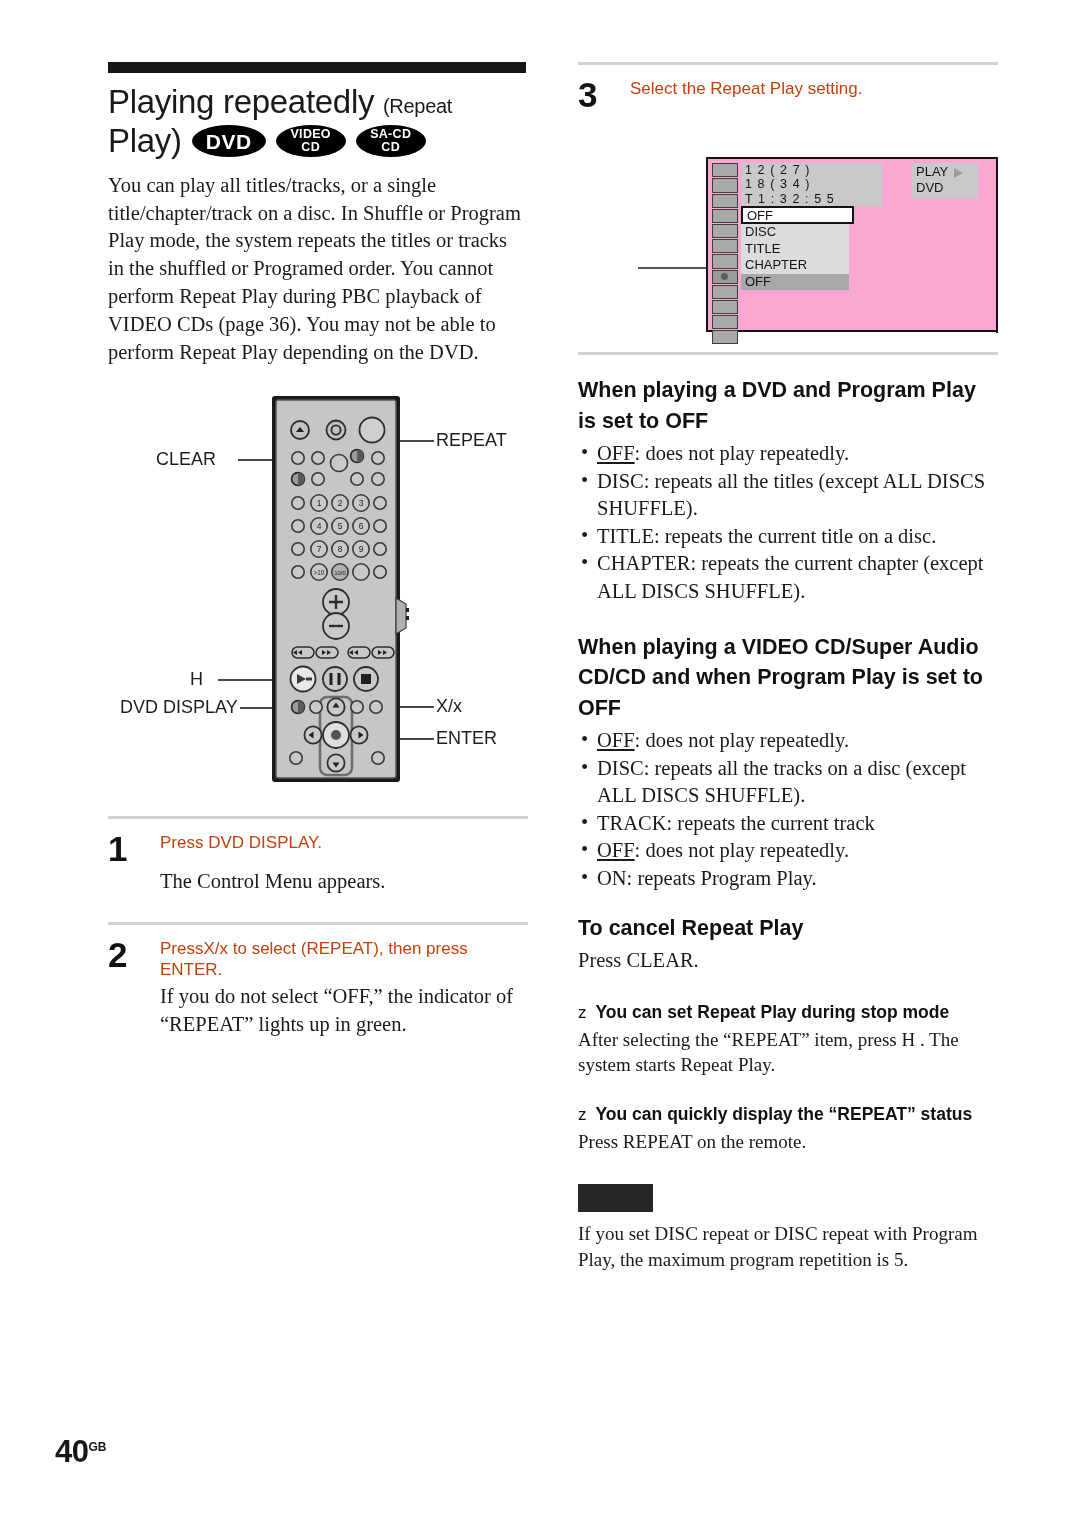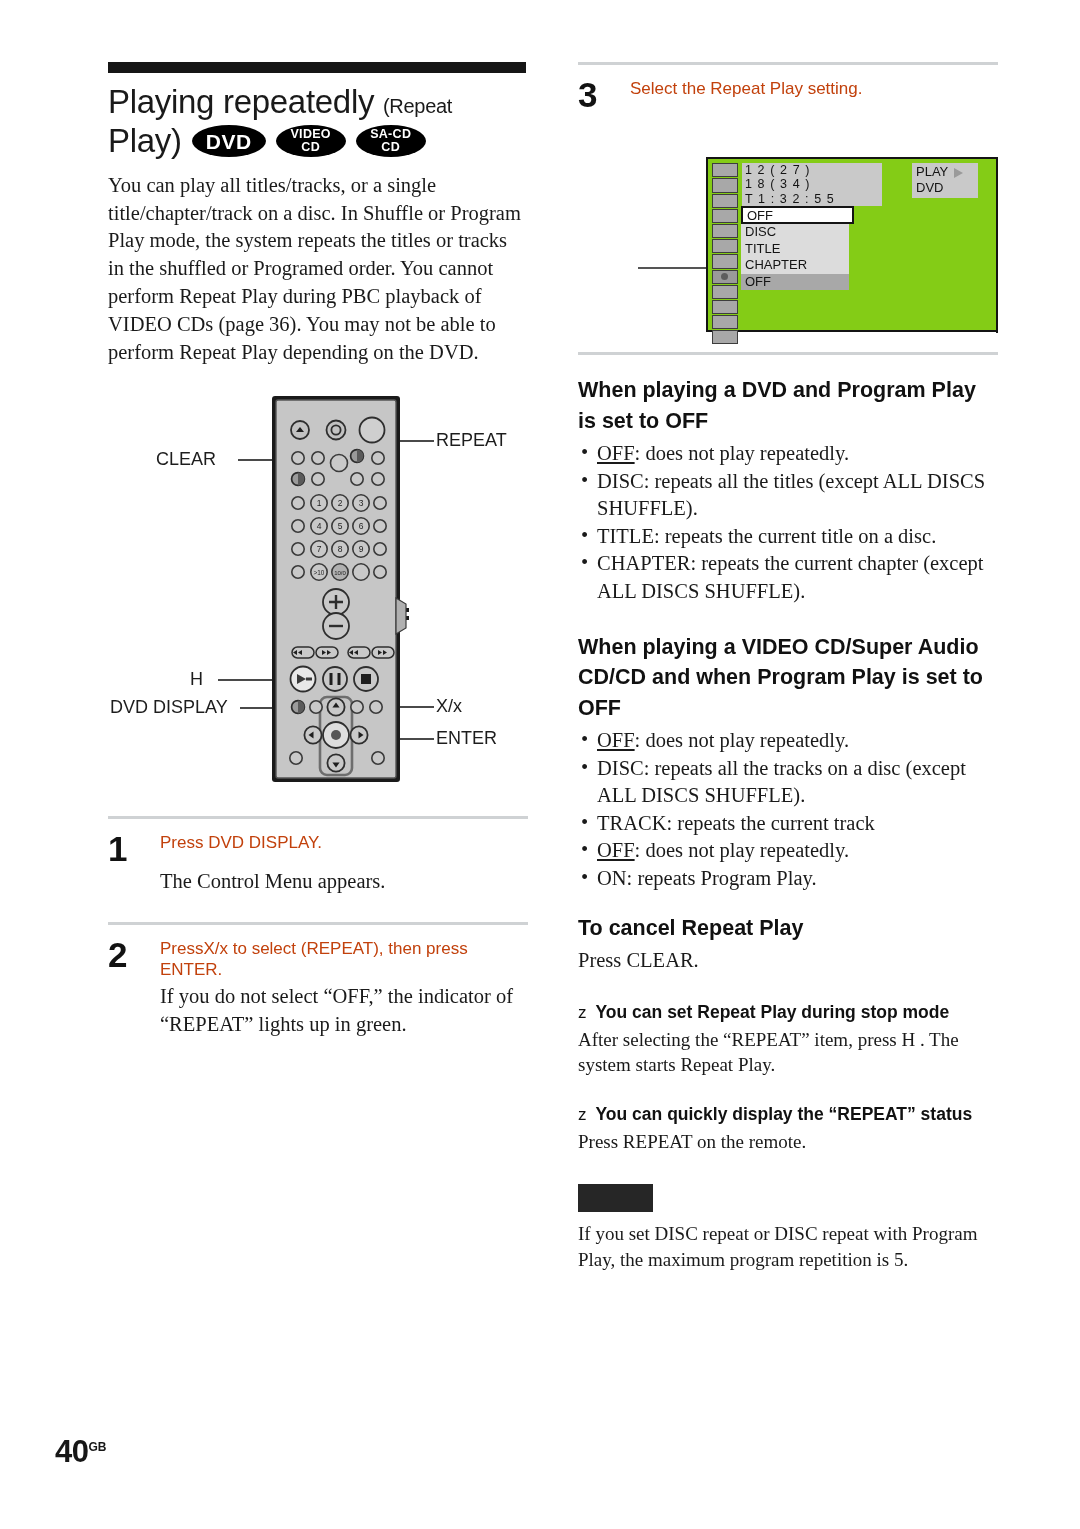--- a/index.html
+++ b/index.html
@@ -93,21 +93,21 @@
     position:absolute;left:55px;top:1434px;
     font-family:"Liberation Sans", sans-serif;font-weight:700;
     font-size:31px;color:#171717;letter-spacing:-.5px;
   }
   .folio sup{font-size:12px;font-weight:700;vertical-align:super;letter-spacing:0;}
 
   
   .osd-wrap{position:relative;margin-top:22px;height:195px;}
   .osd{
     position:absolute;left:128px;top:24px;width:292px;height:175px;
-    border:2.5px solid #141414;border-right:none;background:#84cc16;box-sizing:border-box;
+    border:2.5px solid #141414;border-right:none;background:#f9a8d4;box-sizing:border-box;
   }
   .osd:after{
     content:"";position:absolute;right:0;top:-2.5px;bottom:-2.5px;width:2.5px;background:#141414;
   }
   .osd-iconcol{position:absolute;left:4px;top:4px;width:26px;}
   .osd-icon{height:14.2px;background:#a8a8a8;border:1px solid #3d3d3d;box-sizing:border-box;margin-bottom:1px;}
   .osd-icon.sel{background:#9a9a9a;}
   .osd-icon .dot{
     width:7px;height:7px;border-radius:50%;background:#5d5d5d;
     position:absolute;left:9px;margin-top:2.6px;
@@ -172,21 +172,21 @@
 
       <span class="rm-label" style="left:48px;top:59px;">CLEAR</span>
       <span class="leader" style="left:130px;top:69px;width:64px;"></span>
 
       <span class="rm-label" style="left:328px;top:40px;">REPEAT</span>
       <span class="leader" style="left:248px;top:50px;width:78px;"></span>
 
       <span class="rm-label" style="left:82px;top:279px;">H</span>
       <span class="leader" style="left:110px;top:289px;width:82px;"></span>
 
-      <span class="rm-label" style="left:2px;top:307px;">DVD DISPLAY</span>
+      <span class="rm-label" style="left:12px;top:307px;">DVD DISPLAY</span>
       <span class="leader" style="left:132px;top:317px;width:58px;"></span>
 
       <span class="rm-label" style="left:328px;top:306px;">X/x</span>
       <span class="leader" style="left:240px;top:316px;width:86px;"></span>
 
       <span class="rm-label" style="left:328px;top:338px;">ENTER</span>
       <span class="leader" style="left:228px;top:348px;width:98px;"></span>
 
       <svg width="420" height="400" viewBox="0 0 420 400" style="position:absolute;left:0;top:0;">
         <defs>

